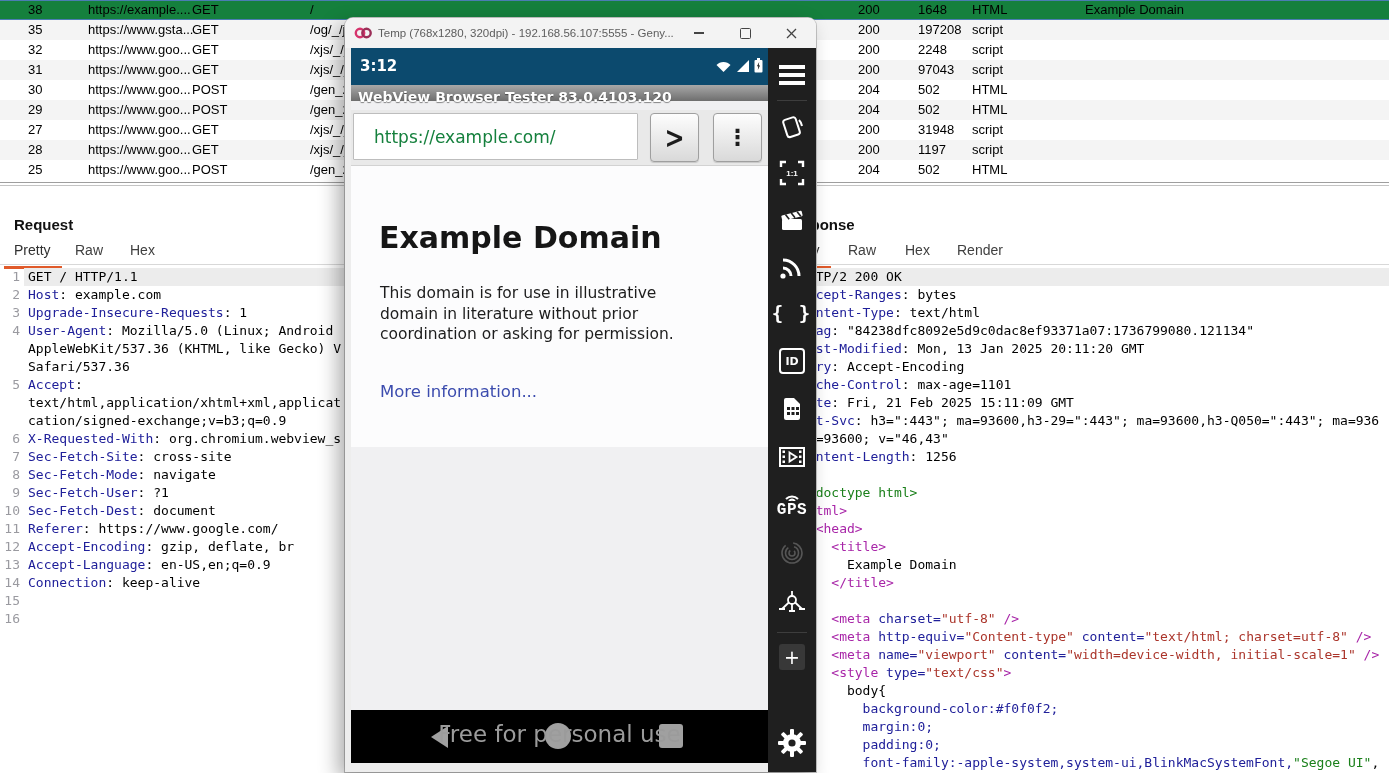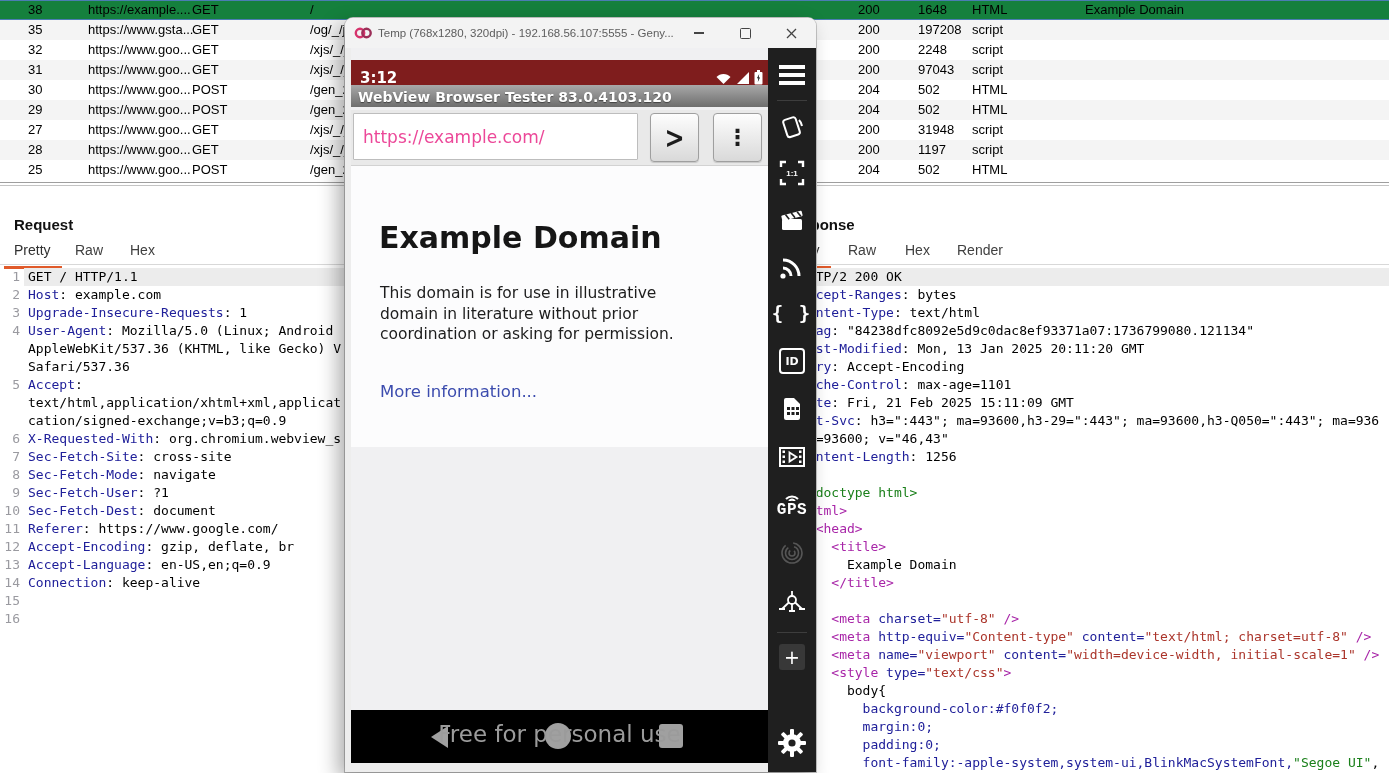--- a/index.html
+++ b/index.html
@@ -54,30 +54,30 @@
   .wtitle{position:absolute;left:33px;top:0;height:30px;line-height:30px;font-size:11.5px;color:#5d5d5d;white-space:nowrap;}
   .wbtn{position:absolute;top:0;width:46px;height:30px;display:flex;align-items:center;justify-content:center;}
   .wbtn.min{right:94px;} .wbtn.max{right:48px;} .wbtn.cls{right:2px;}
   .minbar{width:10px;height:1.5px;background:#444;}
   .maxbox{width:9px;height:9px;border:1.2px solid #444;border-radius:1.5px;}
 
   .gbody{position:absolute;left:0;top:30px;right:0;bottom:0;background:#ededed;overflow:hidden;}
 
   
   .device{position:absolute;left:6px;top:0;width:417px;height:715px;background:#f0f0f2;overflow:hidden;}
-  .statusbar{position:absolute;left:0;top:12px;right:0;height:37px;background:#7f1d1d;color:#fff;}
+  .statusbar{position:absolute;left:0;top:0;right:0;height:37px;background:#0c4a6e;color:#fff;}
   .stime{position:absolute;left:9px;top:0;height:37px;line-height:37px;font-size:15px;font-weight:bold;font-family:"DejaVu Sans",sans-serif;}
   .sicons{position:absolute;right:5px;top:10px;display:flex;align-items:flex-end;gap:4px;}
-  .banner{position:absolute;left:0;top:37px;right:0;height:22px;
+  .banner{position:absolute;left:0;top:37px;right:0;height:16px;
           background:linear-gradient(#a8a8a8,#6e6e6e);color:#fff;font-weight:bold;font-size:14px;
           line-height:25px;padding-left:7px;box-sizing:border-box;font-family:"DejaVu Sans",sans-serif;
           text-shadow:0 1px 1px rgba(0,0,0,.45);}
   .urlrow{position:absolute;left:0;top:62px;right:0;height:56px;background:#e9e9e9;border-bottom:1px solid #d2d2d2;box-sizing:border-box;}
   .urlinput{position:absolute;left:2px;top:3px;width:285px;height:47px;background:#fff;border:1px solid #bdbdbd;
-            box-sizing:border-box;font-size:17px;font-family:"DejaVu Sans",sans-serif;color:#ec4899;padding:0 0 0 9px;border-radius:1px;}
+            box-sizing:border-box;font-size:17px;font-family:"DejaVu Sans",sans-serif;color:#15803d;padding:0 0 0 20px;border-radius:1px;}
   .abtn{position:absolute;top:3px;width:47px;height:47px;border:1px solid #9f9f9f;border-radius:4px;
         background:linear-gradient(#fdfdfd,#d9d9d9);display:flex;align-items:center;justify-content:center;
         font-family:"DejaVu Sans",sans-serif;color:#1c1c1c;box-shadow:0 1px 1px rgba(0,0,0,.15);}
   .gobtn{left:299px;font-size:24px;font-weight:bold;transform:none;}
   .gobtn span{display:inline-block;transform:scaleY(1.25);}
   .menubtn{left:362px;font-size:22px;font-weight:bold;letter-spacing:0;}
   .pagearea{position:absolute;left:0;top:118px;right:0;bottom:53px;background:#f0f0f2;}
   .card{position:absolute;left:0;top:0;right:0;height:281px;background:#fcfcfd;}
   .h1{position:absolute;left:28px;top:54px;font-size:30px;font-weight:bold;color:#161616;font-family:"DejaVu Sans",sans-serif;white-space:nowrap;}
   .pbody{position:absolute;left:29px;top:117px;font-size:15.5px;color:#1d1d1d;font-family:"DejaVu Sans",sans-serif;}

